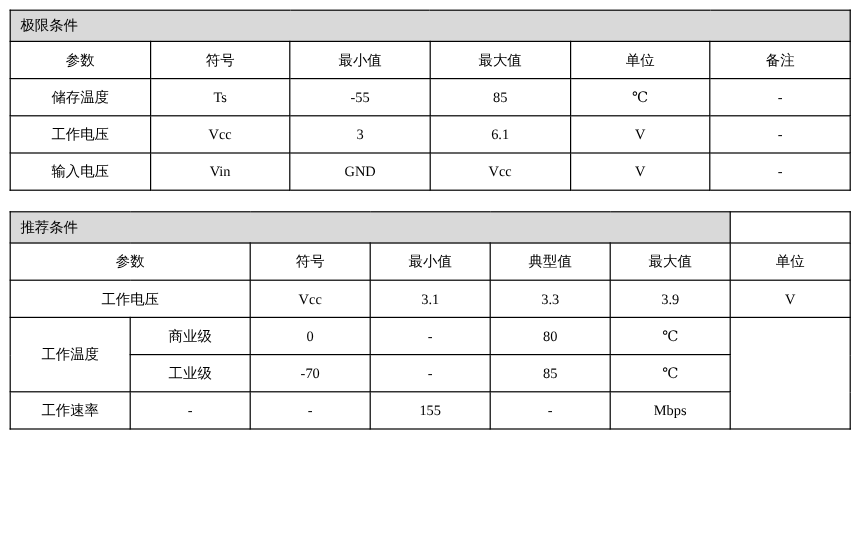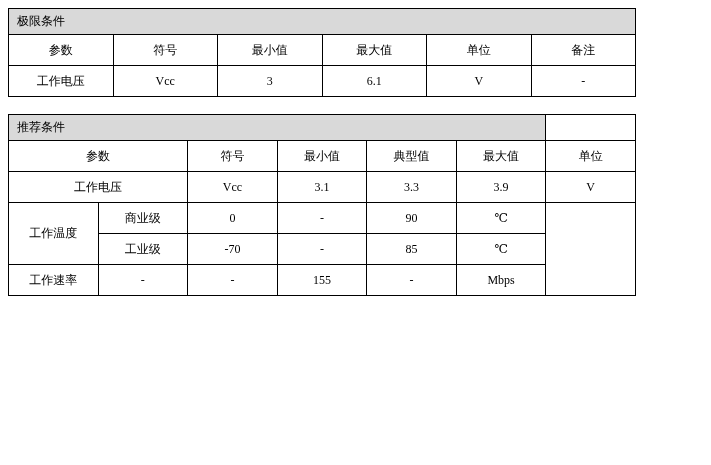--- a/index.html
+++ b/index.html
@@ -16,21 +16,21 @@
   }
   .page {
     position: relative;
     width: 711px;
     height: 465px;
     box-sizing: border-box;
     padding: 8px 8px 0 8px;
   }
   table.spec {
     border-collapse: collapse;
-    width: 628px;
+    width: 701px;
     table-layout: fixed;
     border: 1px solid #000000;
   }
   table.spec td, table.spec th {
     border: 1px solid #000000;
     text-align: center;
     vertical-align: middle;
     font-size: 12px;
     font-weight: normal;
     padding: 0;
@@ -77,24 +77,40 @@
       </tr>
       <tr class="hdr">
         <td style="width:142px">参数</td>
         <td style="width:88px">符号</td>
         <td style="width:92px">最小值</td>
         <td style="width:93px">最大值</td>
         <td style="width:76px">单位</td>
         <td>备注</td>
       </tr>
       <tr>
+        <td class="param-bold">储存温度</td>
+        <td>Ts</td>
+        <td>-55</td>
+        <td>85</td>
+        <td>℃</td>
+        <td>-</td>
+      </tr>
+      <tr>
         <td class="param-bold">工作电压</td>
         <td>Vcc</td>
         <td>3</td>
         <td>6.1</td>
+        <td>V</td>
+        <td>-</td>
+      </tr>
+      <tr>
+        <td class="param-bold">输入电压</td>
+        <td>Vin</td>
+        <td>GND</td>
+        <td>Vcc</td>
         <td>V</td>
         <td>-</td>
       </tr>
     </tbody>
   </table>
 
   <div class="gap"></div>
 
   <table class="spec tbl2">
     <tbody>
@@ -115,21 +131,21 @@
         <td>3.1</td>
         <td>3.3</td>
         <td>3.9</td>
         <td>V</td>
       </tr>
       <tr>
         <td rowspan="2" style="width:95px">工作温度</td>
         <td style="width:85px">商业级</td>
         <td>0</td>
         <td>-</td>
-        <td>90</td>
+        <td>80</td>
         <td>℃</td>
       </tr>
       <tr>
         <td>工业级</td>
         <td>-70</td>
         <td>-</td>
         <td>85</td>
         <td>℃</td>
       </tr>
       <tr>

